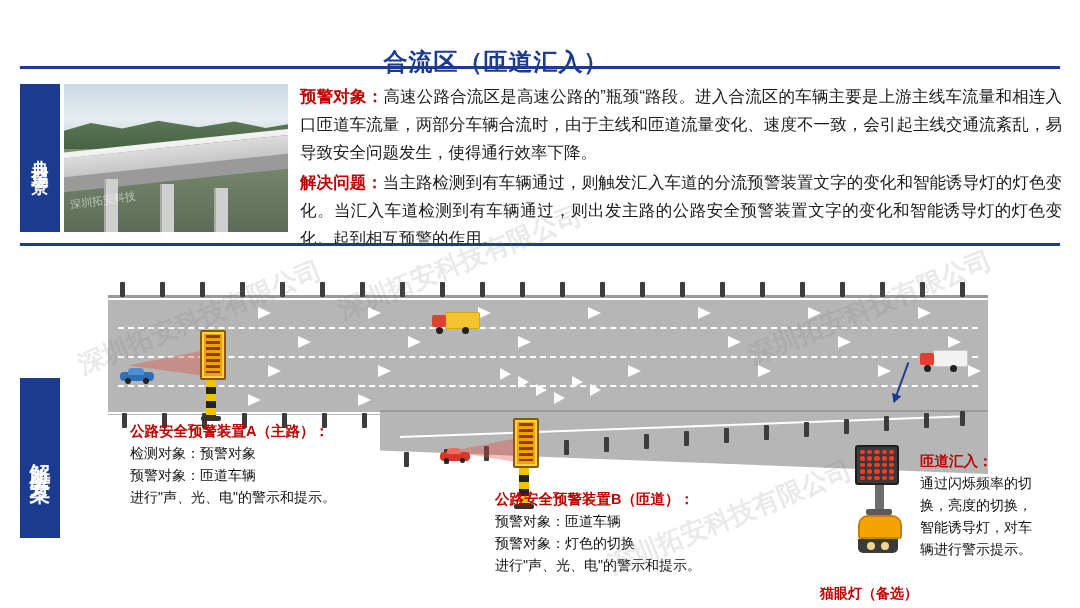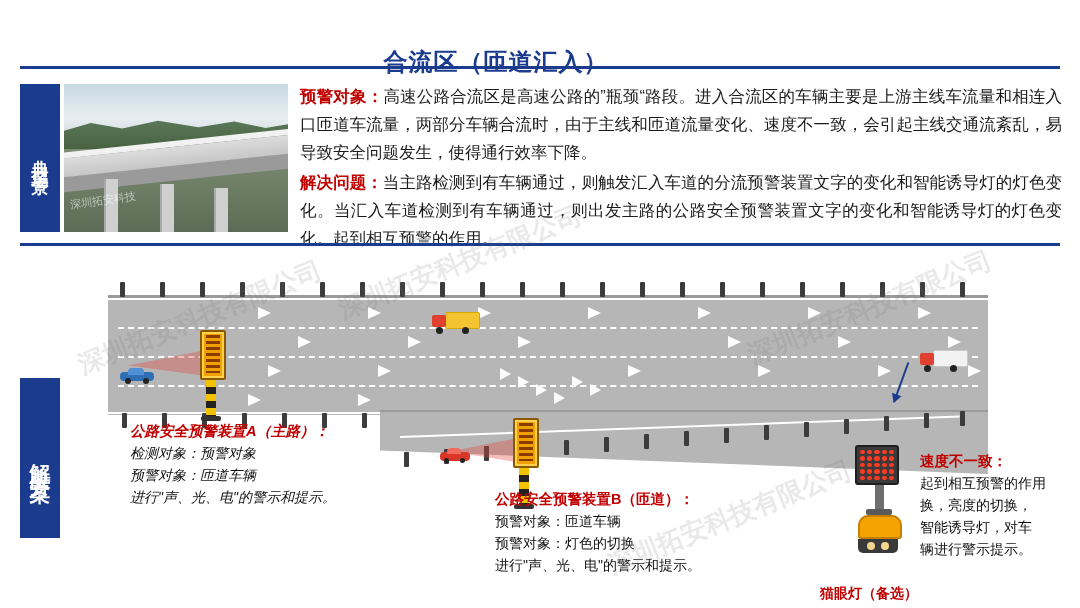--- a/index.html
+++ b/index.html
@@ -387,37 +387,37 @@
   <div class="cateye" style="left:858px;top:265px;">
     <div class="shell"></div>
     <div class="base">
       <i></i>
       <i></i>
     </div>
   </div>
 
   <div class="ann-arrow" style="left:893px;top:152px;height:42px;transform:rotate(200deg);"></div>
 
-  <div class="callout" style="left:130px;top:170px;width:300px;font-style:italic;">
+  <div class="callout" style="left:130px;top:170px;width:300px;">
     <div class="hd">公路安全预警装置A（主路）：</div>
     <div>检测对象：预警对象</div>
     <div>预警对象：匝道车辆</div>
     <div>进行"声、光、电"的警示和提示。</div>
   </div>
 
   <div class="callout" style="left:495px;top:238px;width:320px;">
     <div class="hd">公路安全预警装置B（匝道）：</div>
     <div>预警对象：匝道车辆</div>
     <div>预警对象：灯色的切换</div>
     <div>进行"声、光、电"的警示和提示。</div>
   </div>
 
   <div class="callout" style="left:920px;top:200px;width:150px;">
-    <div class="hd">速度不一致：</div>
-    <div>起到相互预警的作用</div>
+    <div class="hd">匝道汇入：</div>
+    <div>通过闪烁频率的切</div>
     <div>换，亮度的切换，</div>
     <div>智能诱导灯，对车</div>
     <div>辆进行警示提示。</div>
   </div>
 
   <div class="callout red-hd-only" style="left:820px;top:332px;width:200px;">猫眼灯（备选）</div>
 </div>
 
 <div class="wm-big" style="left:70px;top:300px;">深圳拓安科技有限公司</div>
 <div class="wm-big" style="left:330px;top:245px;">深圳拓安科技有限公司</div>

